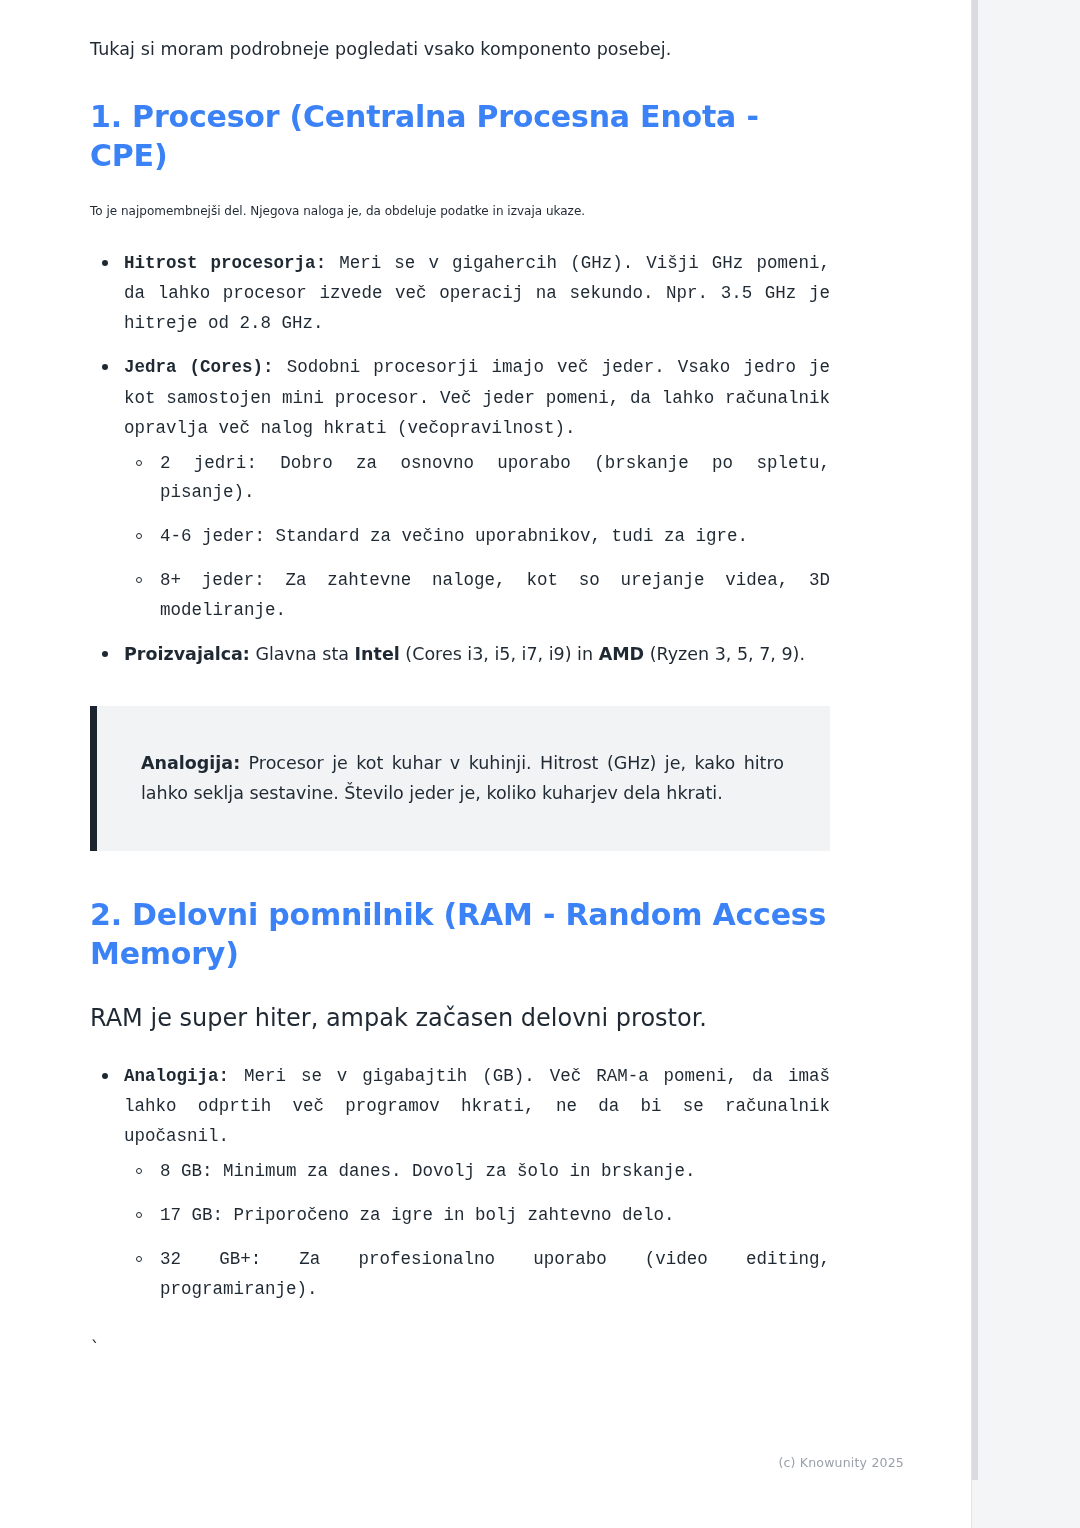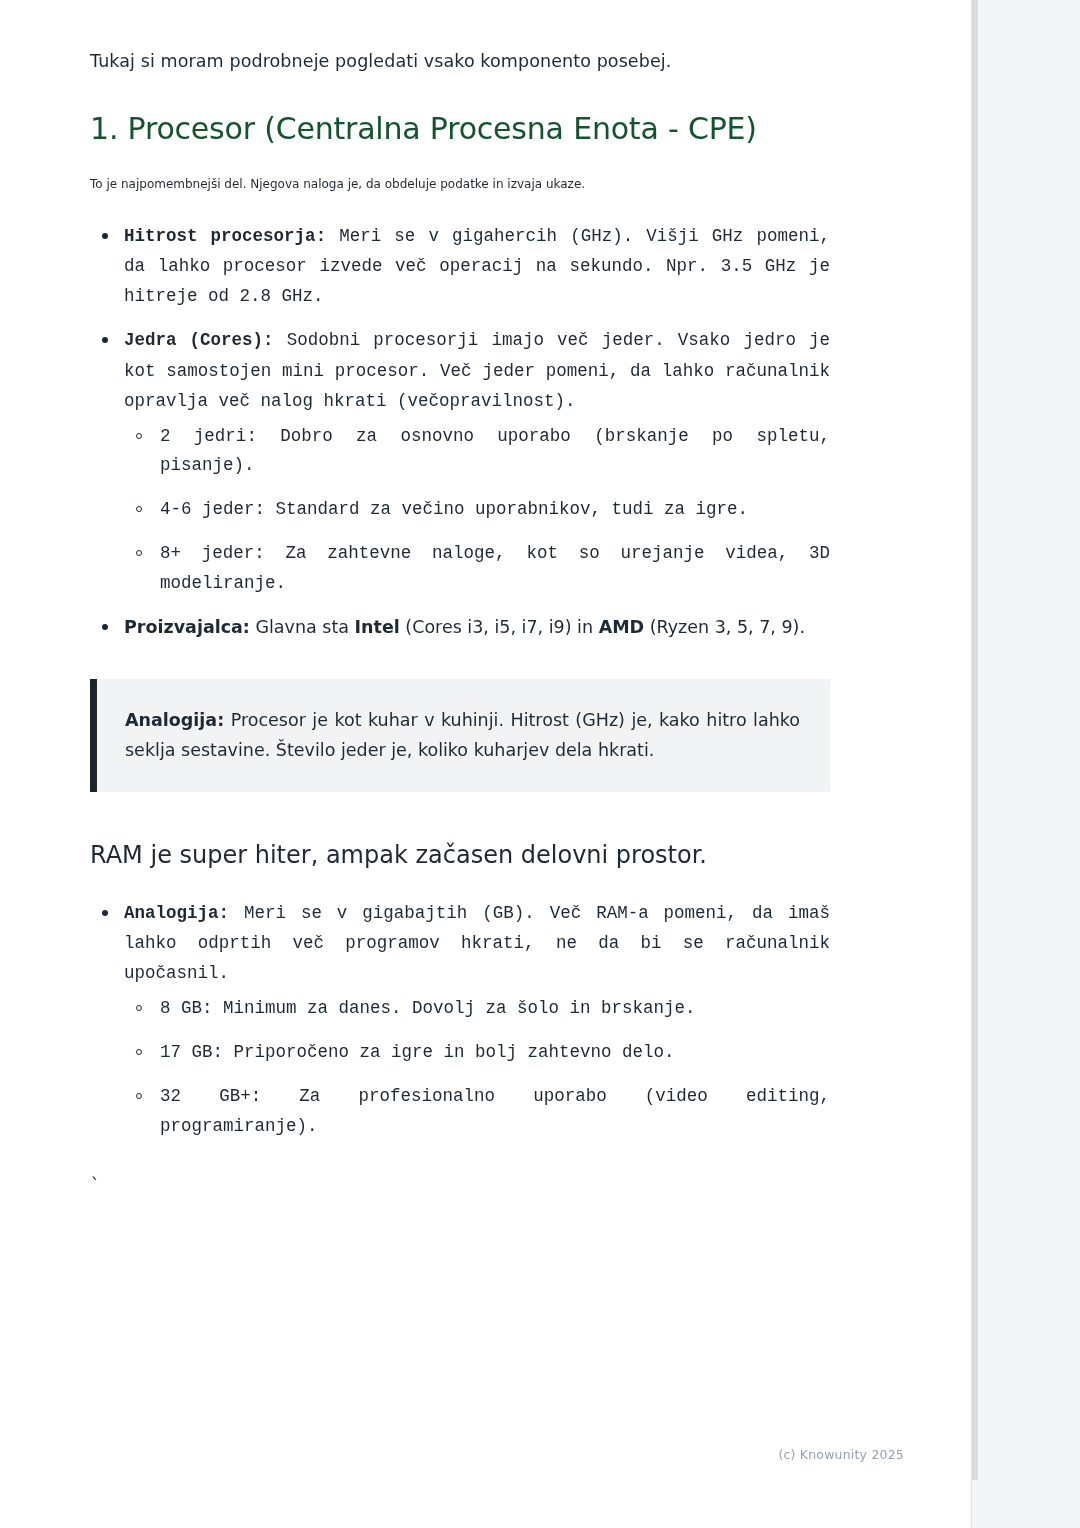--- a/index.html
+++ b/index.html
@@ -40,37 +40,37 @@
     top: 0;
     left: 0;
     width: 972px;
     height: 1528px;
     background: #ffffff;
   }
 
   .content {
     position: absolute;
     left: 90px;
-    top: 48px;
+    top: 36px;
     width: 740px;
   }
 
   p.intro {
     font-size: 17.5px;
     line-height: 1.55;
     margin: 0 0 34px 0;
     color: #1f2933;
     letter-spacing: 0.1px;
   }
 
   h2.section-title {
     font-size: 30px;
     line-height: 1.3;
-    font-weight: 400;
-    color: #14532d;
+    font-weight: 700;
+    color: #3b82f6;
     margin: 0 0 26px 0;
     letter-spacing: -0.2px;
   }
 
   p.lead {
     font-size: 12px;
     line-height: 1.75;
     margin: 0 0 26px 0;
     text-align: justify;
     color: #1f2933;
@@ -141,38 +141,38 @@
   em { font-style: italic; }
 
   .callout {
     margin: 36px 0 44px 0;
     background: #f2f3f5;
     border-left: 7px solid #1c2430;
     padding: 26px 30px 26px 28px;
     box-sizing: border-box;
   }
   .callout p {
-    margin: 0;
+    margin: 16px;
     font-size: 17.5px;
     line-height: 1.75;
     color: #1f2933;
     text-align: justify;
   }
 
   .backtick {
     font-family: "DejaVu Sans Mono", "Liberation Mono", monospace;
     font-size: 17px;
     color: #1f2933;
     margin-top: 34px;
   }
 
   .footer-credit {
     position: absolute;
     right: 68px;
-    bottom: 66px;
+    bottom: 58px;
     font-size: 12.5px;
     color: #9aa1ab;
     letter-spacing: 0.2px;
   }
 </style>
 </head>
 <body>
 
 <div class="page">
   <div class="content">
@@ -196,20 +196,21 @@
       </li>
       <li>
         <b>Proizvajalca:</b><span> Glavna sta </span><b>Intel</b><span> (Cores i3, i5, i7, i9) in </span><b>AMD</b><span> (Ryzen 3, 5, 7, 9).</span>
       </li>
     </ul>
 
     <div class="callout">
       <p><b>Analogija:</b><span> Procesor je kot kuhar v kuhinji. Hitrost (GHz) je, kako hitro lahko seklja sestavine. Število jeder je, koliko kuharjev dela hkrati.</span></p>
     </div>
 
+    <h2 class="section-title">2. Delovni pomnilnik (RAM - Random Access Memory)</h2>
     <p class="lead-plain">RAM je super hiter, ampak začasen delovni prostor.</p>
 
     <ul class="bullets">
       <li class="justify">
         <b>Analogija:</b><span> Meri se v gigabajtih (GB). Več RAM-a pomeni, da imaš lahko odprtih več programov hkrati, ne da bi se računalnik upočasnil.</span>
         <ul class="subbullets">
           <li>8 GB: Minimum za danes. Dovolj za šolo in brskanje.</li>
           <li>17 GB: Priporočeno za igre in bolj zahtevno delo.</li>
           <li>32 GB+: Za profesionalno uporabo (video editing, programiranje).</li>
         </ul>

